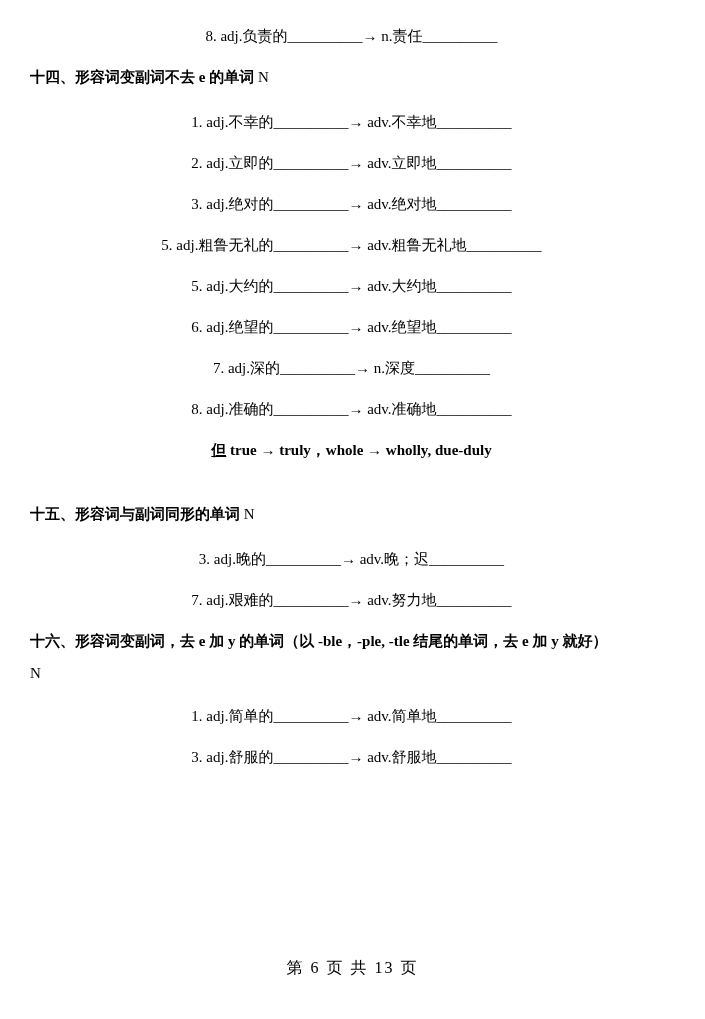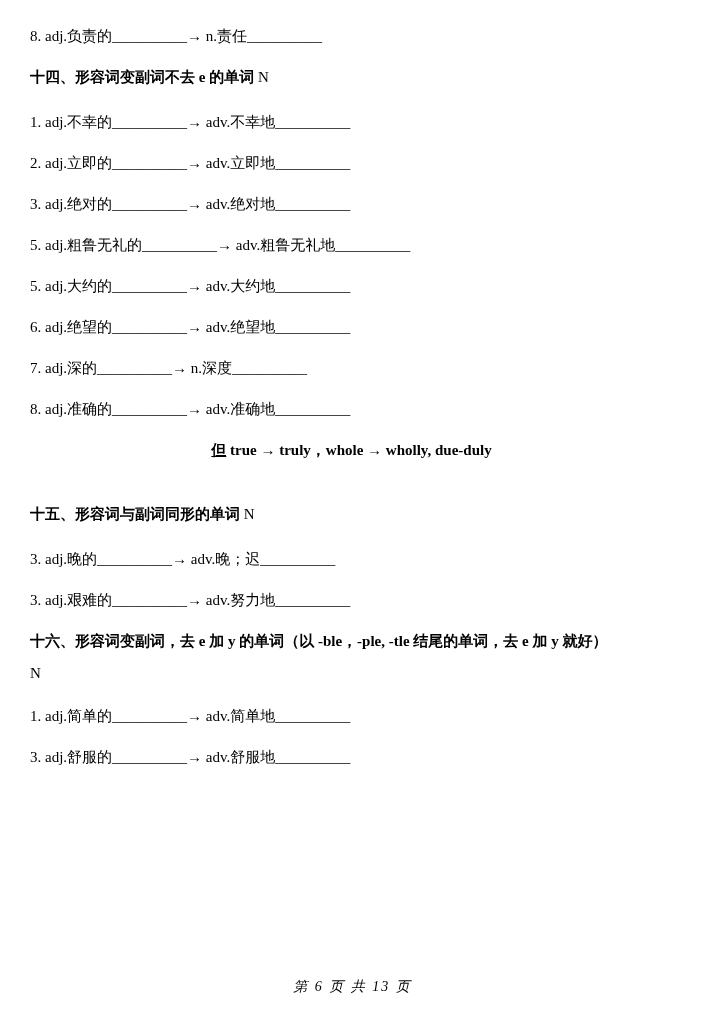--- a/index.html
+++ b/index.html
@@ -32,42 +32,42 @@
   }
   .heading-suffix {
     font-weight: normal;
   }
   .heading-line2 {
     font-weight: normal;
     margin-bottom: 23px;
   }
   .word-line {
     margin-bottom: 21px;
+    text-align: center;
   }
   .note-line {
     font-weight: bold;
     margin-bottom: 44px;
     text-align: center;
   }
   .note-prefix {
     text-decoration: underline;
   }
   .section {
     margin-bottom: 17px;
   }
   .page-footer {
     position: absolute;
     left: 0;
     right: 0;
-    bottom: 23px;
+    bottom: 40px;
     text-align: center;
-    font-size: 14px;
+    font-size: 16px;
     letter-spacing: 2px;
     color: #000000;
-    font-style: italic;
   }
 </style>
 </head>
 <body>
 
 <div class="doc-page">
 
   <p class="word-line top-line">8. adj.负责的__________→ n.责任__________</p>
 
   <div class="section">
@@ -79,21 +79,21 @@
     <p class="word-line">5. adj.大约的__________→ adv.大约地__________</p>
     <p class="word-line">6. adj.绝望的__________→ adv.绝望地__________</p>
     <p class="word-line">7. adj.深的__________→ n.深度__________</p>
     <p class="word-line">8. adj.准确的__________→ adv.准确地__________</p>
     <p class="note-line"><span class="note-prefix">但</span><span> true → truly，whole → wholly, due-duly</span></p>
   </div>
 
   <div class="section">
     <p class="section-heading"><span>十五、形容词与副词同形的单词</span><span class="heading-suffix"> N</span></p>
     <p class="word-line">3. adj.晚的__________→ adv.晚；迟__________</p>
-    <p class="word-line">3. adj.艰难的__________→ adv.努力地__________</p>
+    <p class="word-line">7. adj.艰难的__________→ adv.努力地__________</p>
   </div>
 
   <div class="section">
     <p class="section-heading" style="margin-bottom:12px;"><span>十六、形容词变副词，去 e 加 y 的单词（以 -ble，-ple, -tle 结尾的单词，去 e 加 y 就好）</span></p>
     <p class="heading-line2">N</p>
     <p class="word-line">1. adj.简单的__________→ adv.简单地__________</p>
     <p class="word-line">3. adj.舒服的__________→ adv.舒服地__________</p>
   </div>
 
   <div class="page-footer">第 6 页 共 13 页</div>

